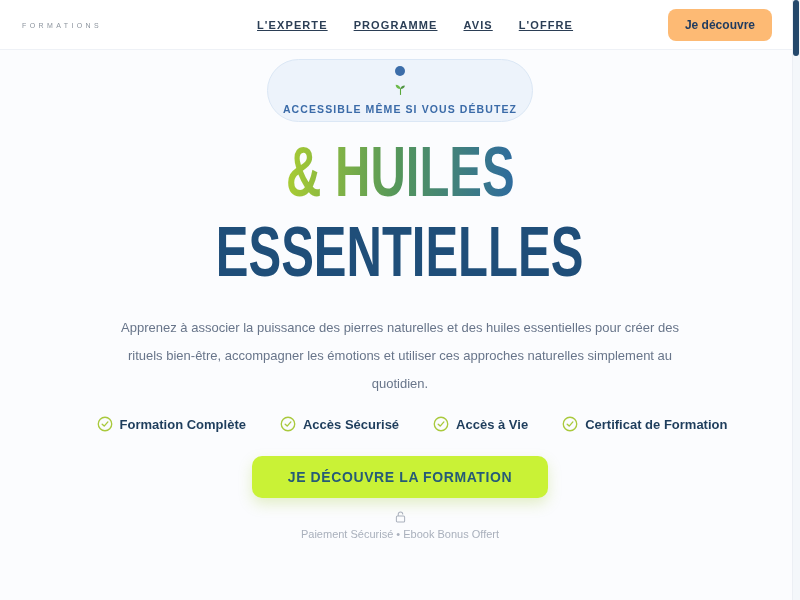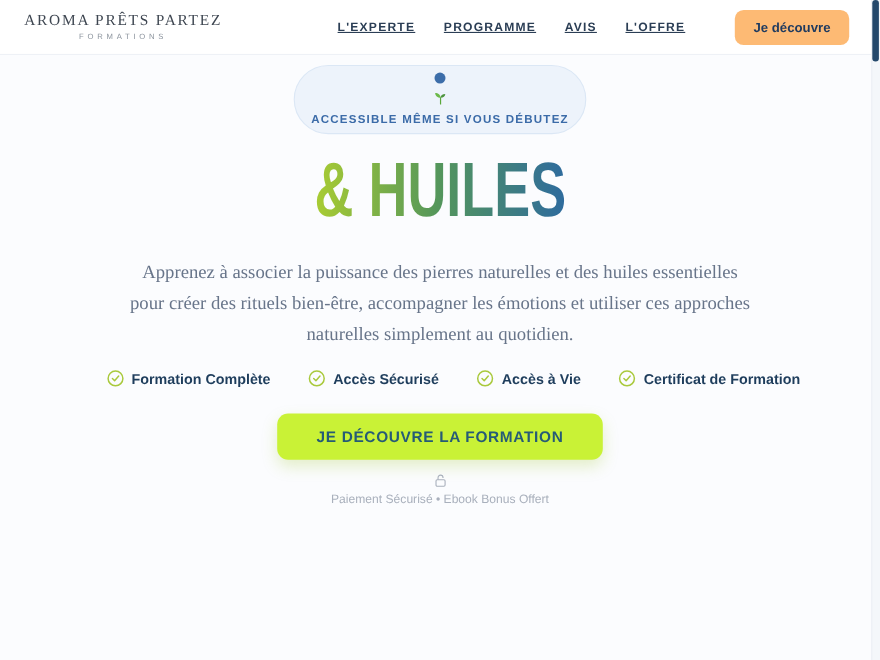--- a/index.html
+++ b/index.html
@@ -101,24 +101,23 @@
   .title-gradient {
     background: linear-gradient(90deg, #a9cc33 0%, #55975a 48%, #2e6b9e 100%);
     -webkit-background-clip: text;
     background-clip: text;
     color: transparent;
   }
 
   .hero-desc {
     margin: 22px auto 0;
     max-width: 565px;
-    font-size: 17px;
+    font-size: 13px;
     line-height: 28px;
     color: #68758a;
-    font-family: Liberation Serif, serif;
   }
 
   .features {
     margin-top: 18px;
     display: flex;
     justify-content: center;
     align-items: center;
     gap: 34px;
     padding-left: 24px;
   }
@@ -177,21 +176,20 @@
     border-radius: 3px;
     background: #24486b;
     cursor: pointer;
   }
 </style>
 </head>
 <body>
 
 <div class="header">
   <div class="logo">
-    <div class="logo-name">AROMA PRÊTS PARTEZ</div>
     <div class="logo-tagline">FORMATIONS</div>
   </div>
   <nav class="nav">
     <span class="nav-item">L'EXPERTE</span>
     <span class="nav-item">PROGRAMME</span>
     <span class="nav-item">AVIS</span>
     <span class="nav-item">L'OFFRE</span>
   </nav>
   <button class="btn-small">Je découvre</button>
 </div>
@@ -205,20 +203,23 @@
       <path d="M12 11 C12 6 8 3 3 3 C3 8 7 11 12 11 Z" fill="#6cb94a"></path>
       <path d="M12 11 C12 7 15 4.5 20 4.5 C20 8.5 16.5 11 12 11 Z" fill="#4e9440"></path>
     </svg>
     <span class="badge-text">ACCESSIBLE MÊME SI VOUS DÉBUTEZ</span>
   </div>
 
   <div class="title-block">
     <div class="title-line">
       <span class="squeeze title-gradient">&amp; HUILES</span>
     </div>
+    <div class="title-line">
+      <span class="squeeze">ESSENTIELLES</span>
+    </div>
   </div>
 
   <p class="hero-desc">Apprenez à associer la puissance des pierres naturelles et des huiles essentielles pour créer des rituels bien-être, accompagner les émotions et utiliser ces approches naturelles simplement au quotidien.</p>
 
   <div class="features">
     <div class="feature">
       <svg class="check-icon" viewBox="0 0 20 20">
         <circle cx="10" cy="10" r="8.4" fill="none" stroke="#a9c93c" stroke-width="1.7"></circle>
         <path d="M6.5 10.2 L9 12.6 L13.6 7.4" fill="none" stroke="#a9c93c" stroke-width="1.7" stroke-linecap="round" stroke-linejoin="round"></path>
       </svg>

